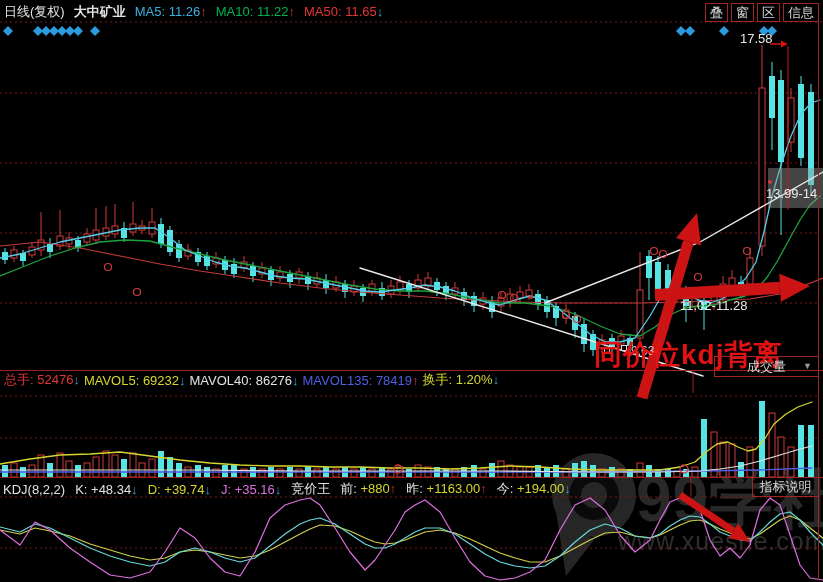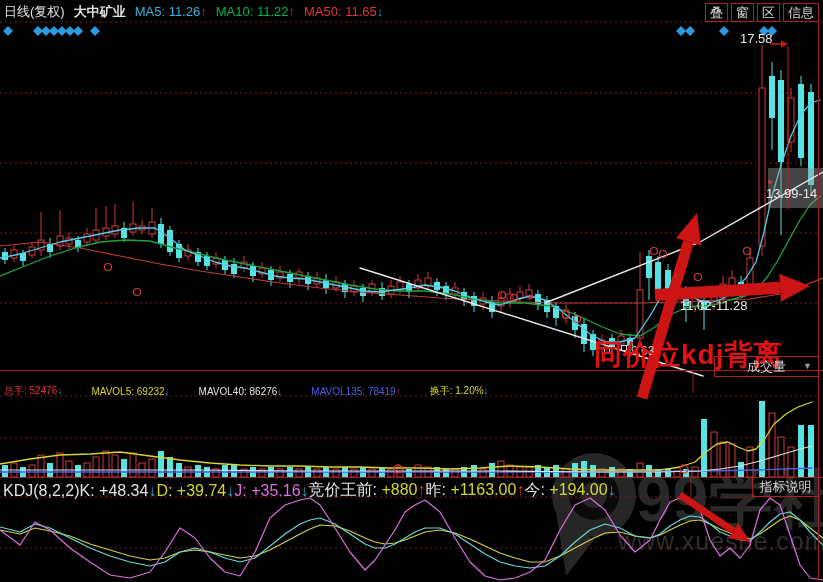--- a/index.html
+++ b/index.html
@@ -17,23 +17,23 @@
   .t-magenta{color:#df6edf;}
   .a-up{color:#e23535;}
   .a-down{color:#2fa8cf;}
   
   .top-bar{left:4px;top:2px;height:19px;display:flex;gap:9px;align-items:center;
            font-size:13px;white-space:nowrap;z-index:30;}
   .btn-row{right:4px;top:3px;display:flex;gap:3px;z-index:30;}
   .btn{border:1px solid #a32626;color:#d9d9d9;font-size:13px;line-height:15px;
        padding:1px 4px;cursor:default;background:transparent;}
   
-  .vol-bar{left:4px;top:384px;display:flex;gap:29px;align-items:center;font-size:10px;
+  .vol-bar{left:4px;top:371px;display:flex;gap:4px;align-items:center;font-size:13px;
            white-space:nowrap;z-index:30;}
-  .kdj-bar{left:3px;top:480px;display:flex;gap:0;align-items:center;font-size:16px;
+  .kdj-bar{left:3px;top:480px;display:flex;gap:10px;align-items:center;font-size:13px;
            white-space:nowrap;z-index:30;}
   .panel-btn{border:1px solid #a32626;color:#d9d9d9;font-size:13px;text-align:center;
              z-index:30;background:transparent;}
   #vol-btn{left:714px;top:356px;width:103px;height:19px;line-height:19px;}
   #vol-btn .dd{position:absolute;right:6px;top:0;font-size:9px;color:#9a9a9a;}
   #ind-btn{left:752px;top:477px;width:65px;height:18px;line-height:18px;}
   
   .lbl{position:absolute;color:#e8e8e8;font-size:13px;z-index:25;white-space:nowrap;}
   #lbl-low{color:#c8c8c8;font-size:12px;}
   #divergence{left:594px;top:316px;font-size:28px;font-weight:bold;color:#e21212;

